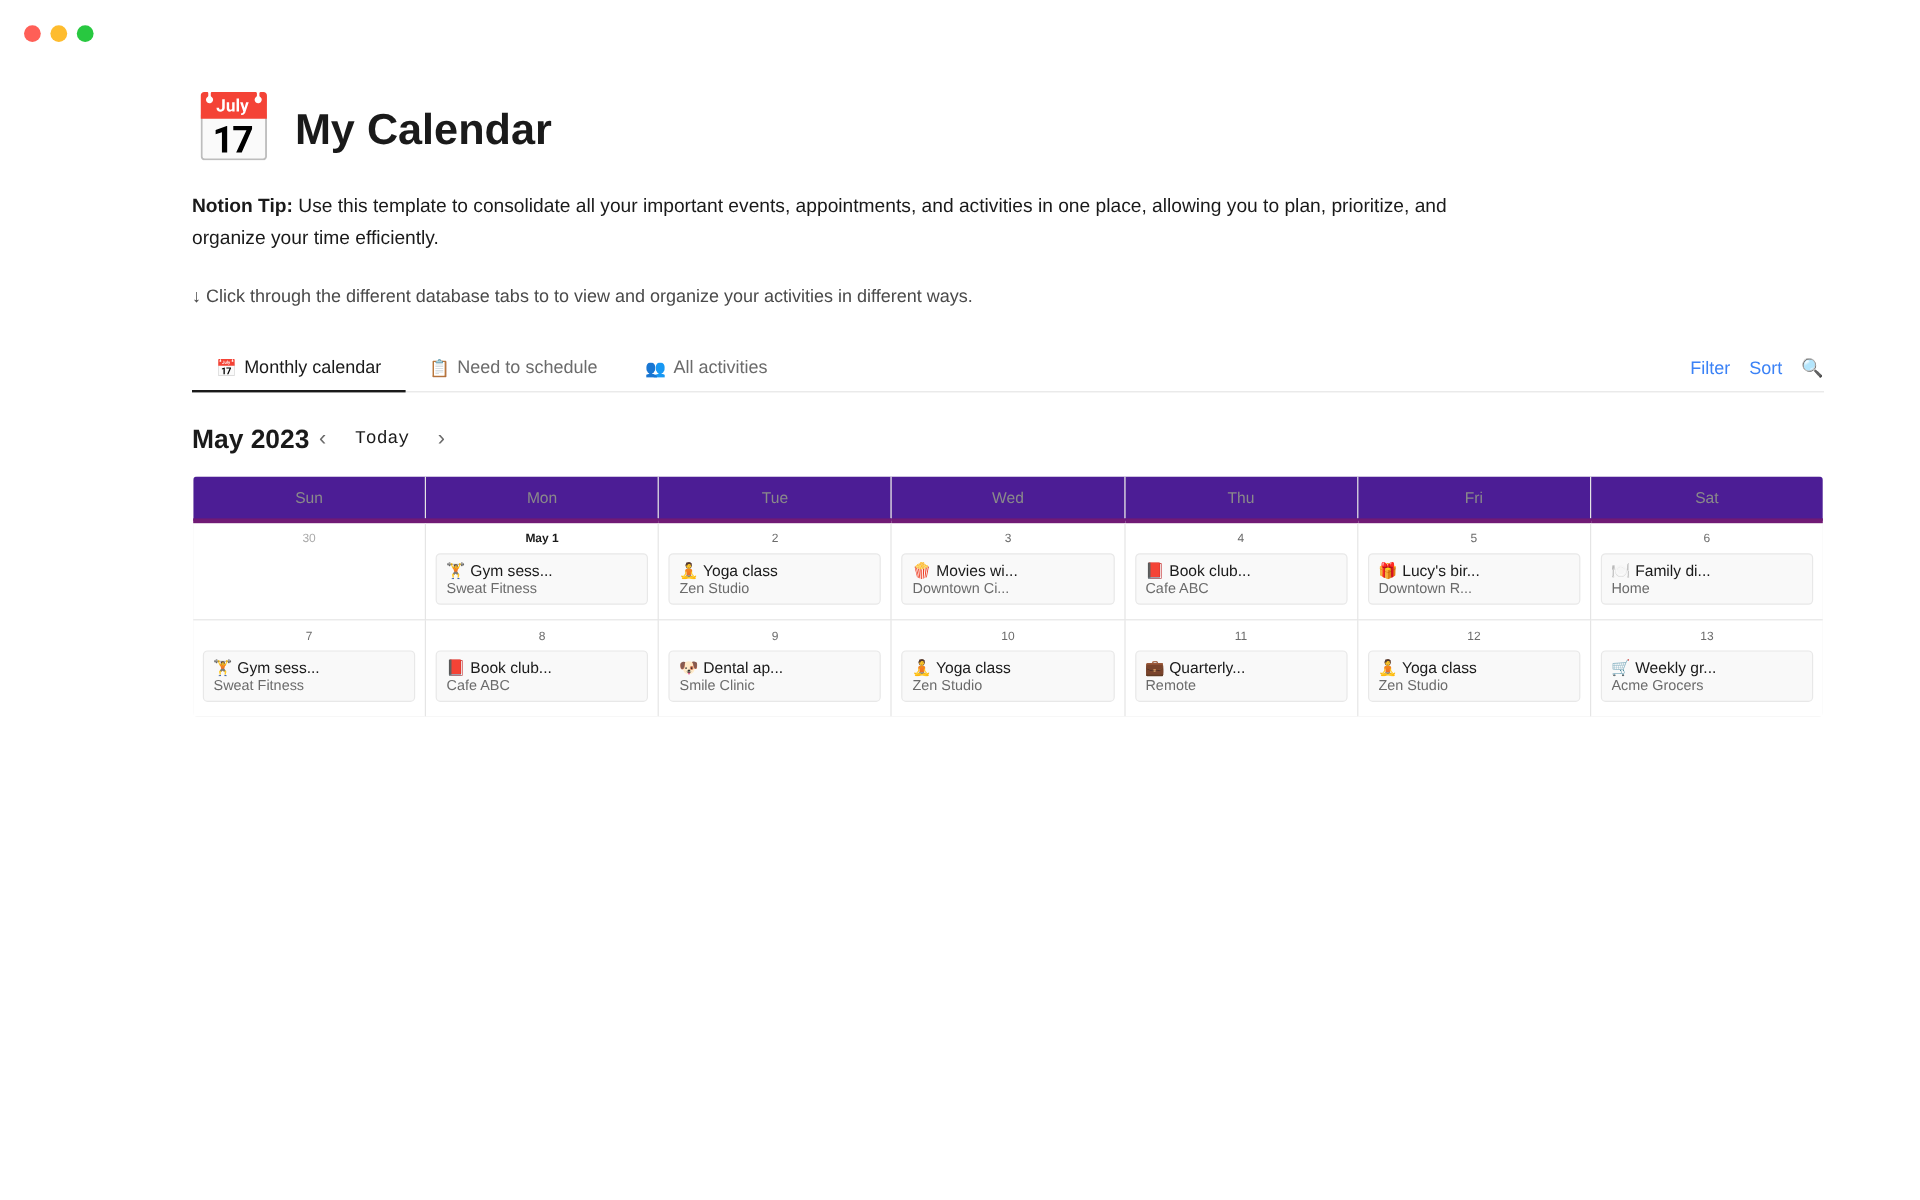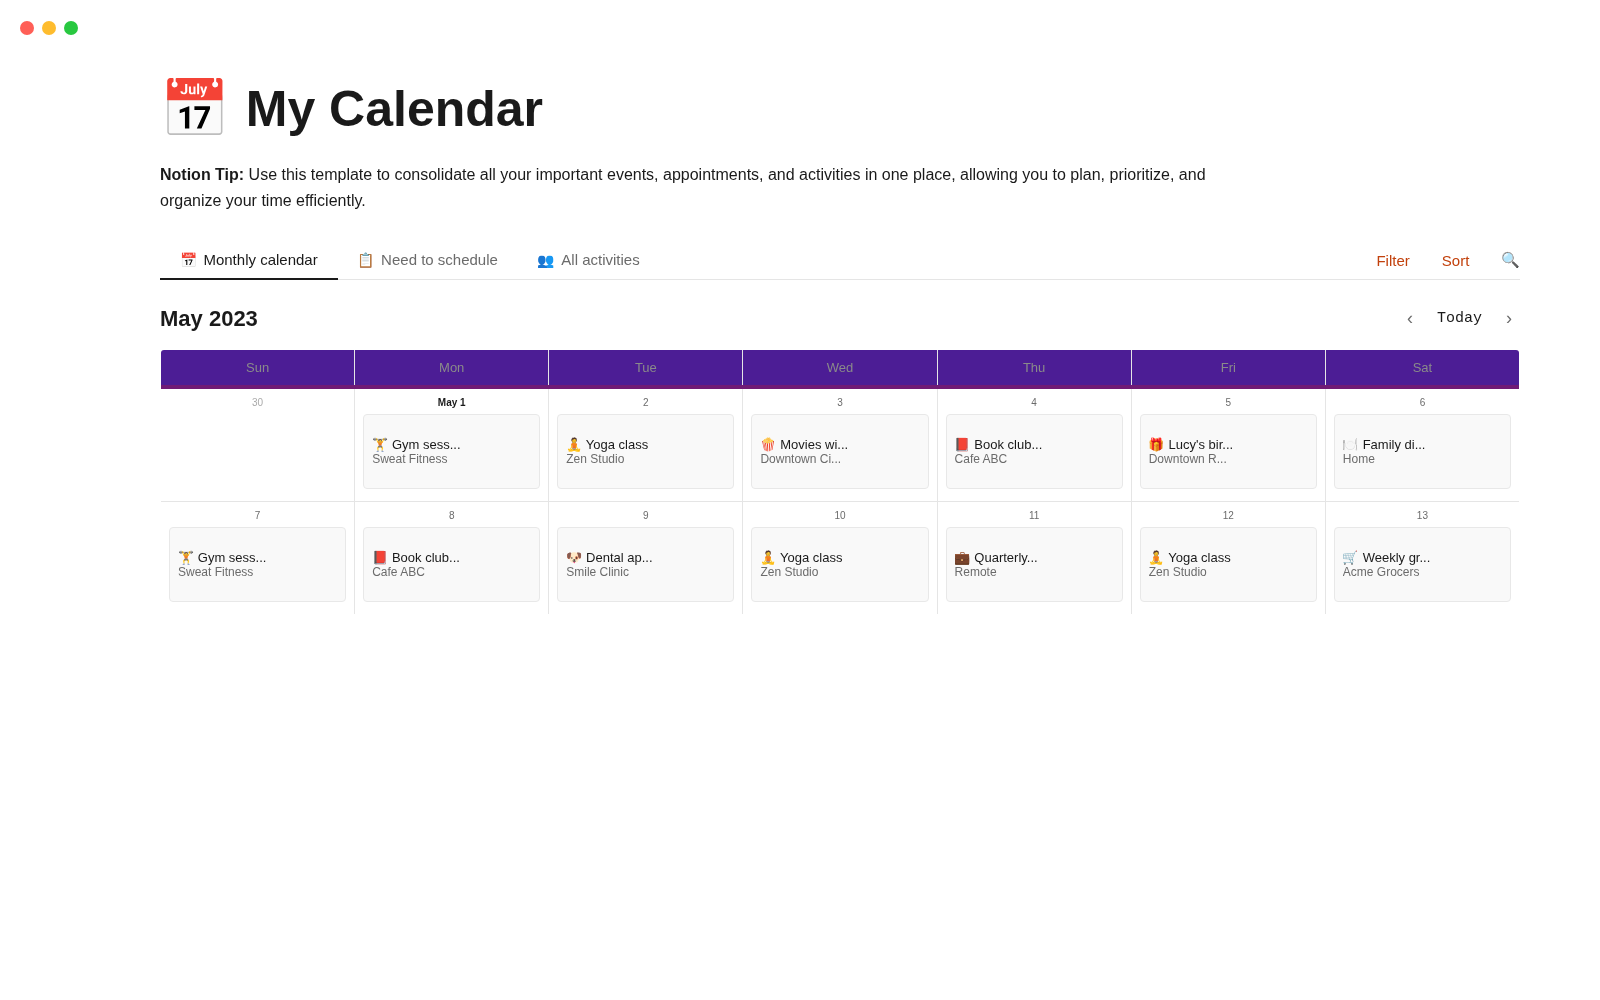--- a/index.html
+++ b/index.html
@@ -44,21 +44,21 @@
       display: flex;
       align-items: center;
       gap: 16px;
       margin-bottom: 24px;
     }
     .calendar-emoji {
       font-size: 56px;
       line-height: 1;
     }
     .page-title {
-      font-size: 50px;
+      font-size: 36px;
       font-weight: 700;
       color: #1a1a1a;
     }
 
     
     .notion-tip {
       font-size: 16px;
       line-height: 1.6;
       color: #1a1a1a;
       margin-bottom: 28px;
@@ -104,36 +104,35 @@
       color: #1a1a1a;
       border-bottom: 2px solid #1a1a1a;
       font-weight: 500;
     }
     .tab-icon {
       font-size: 14px;
     }
     .tabs-right {
       display: flex;
       align-items: center;
-      gap: 32px;
-      color: #c2410c;
+      gap: 16px;
+      color: #3b82f6;
       font-size: 15px;
     }
     .tabs-right span {
       cursor: pointer;
     }
 
     
     .calendar-container {
       margin-top: 24px;
     }
     .calendar-header {
       display: flex;
       align-items: center;
-      justify-content: space-between;
       margin-bottom: 16px;
     }
     .calendar-month-title {
       font-size: 22px;
       font-weight: 600;
       color: #1a1a1a;
     }
     .calendar-nav {
       display: flex;
       align-items: center;
@@ -205,21 +204,21 @@
     }
     .day-number.other-month {
       color: #aaaaaa;
     }
 
     
     .event-card {
       background: #f9f9f9;
       border: 1px solid #e8e8e8;
       border-radius: 4px;
-      padding: 22px 8px;
+      padding: 6px 8px;
       margin-bottom: 4px;
       cursor: pointer;
     }
     .event-title {
       font-size: 13px;
       font-weight: 500;
       color: #1a1a1a;
       white-space: nowrap;
       overflow: hidden;
       text-overflow: ellipsis;
@@ -253,20 +252,21 @@
   <div class="page-header">
     <span class="calendar-emoji">📅</span>
     <h1 class="page-title">My Calendar</h1>
   </div>
 
   <p class="notion-tip">
     <strong>Notion Tip:</strong>
     <span> Use this template to consolidate all your important events, appointments, and activities in one place, allowing you to plan, prioritize, and organize your time efficiently.</span>
   </p>
 
+  <p class="click-tip">↓ Click through the different database tabs to to view and organize your activities in different ways.</p>
 
   <div class="tabs-container">
     <div class="tabs-left">
       <div class="tab active">
         <span class="tab-icon">📅</span>
         <span>Monthly calendar</span>
       </div>
       <div class="tab">
         <span class="tab-icon">📋</span>
         <span>Need to schedule</span>

